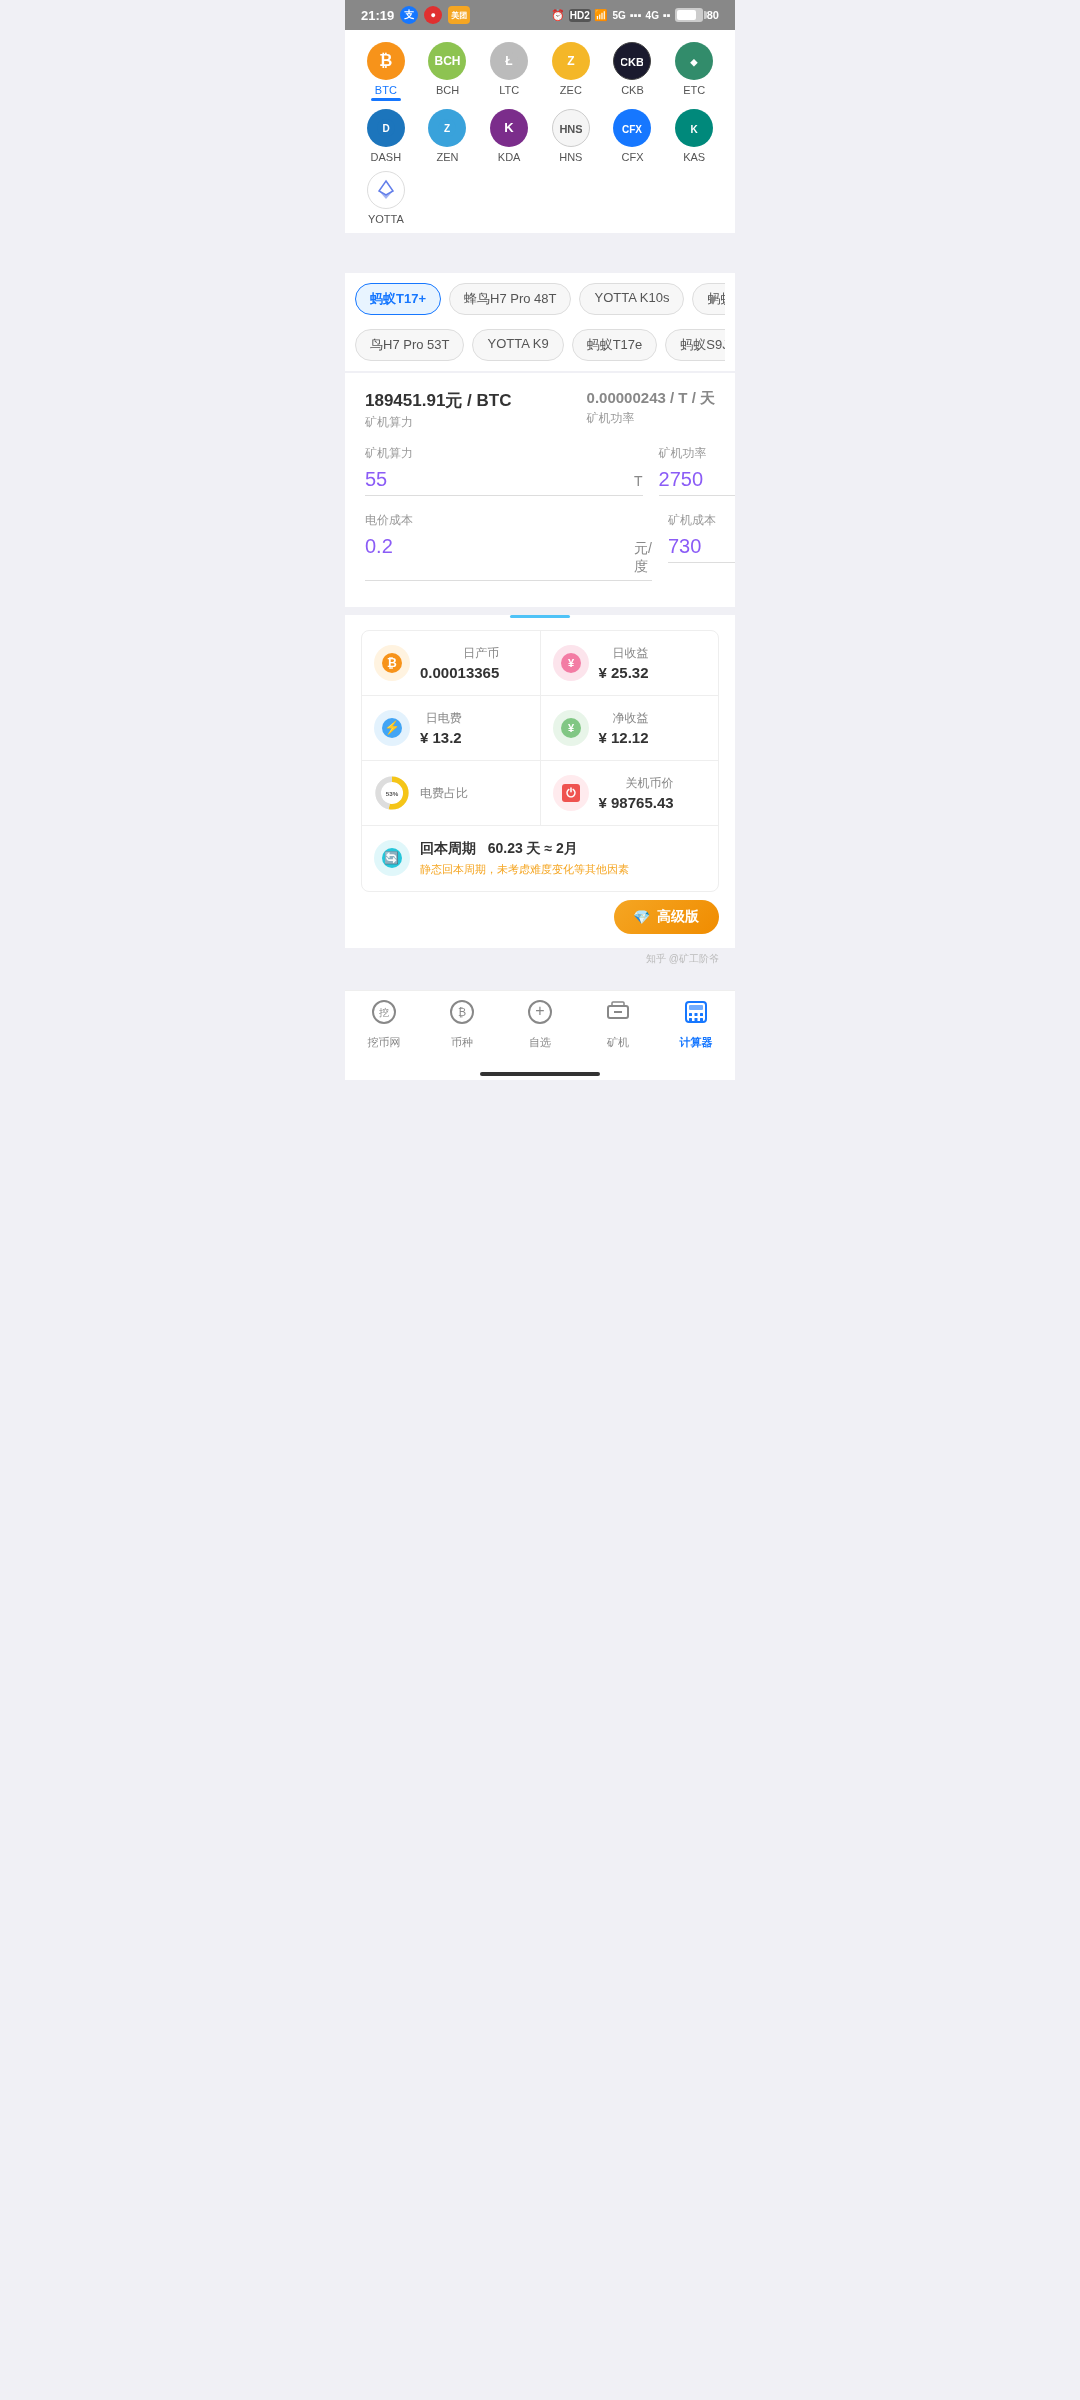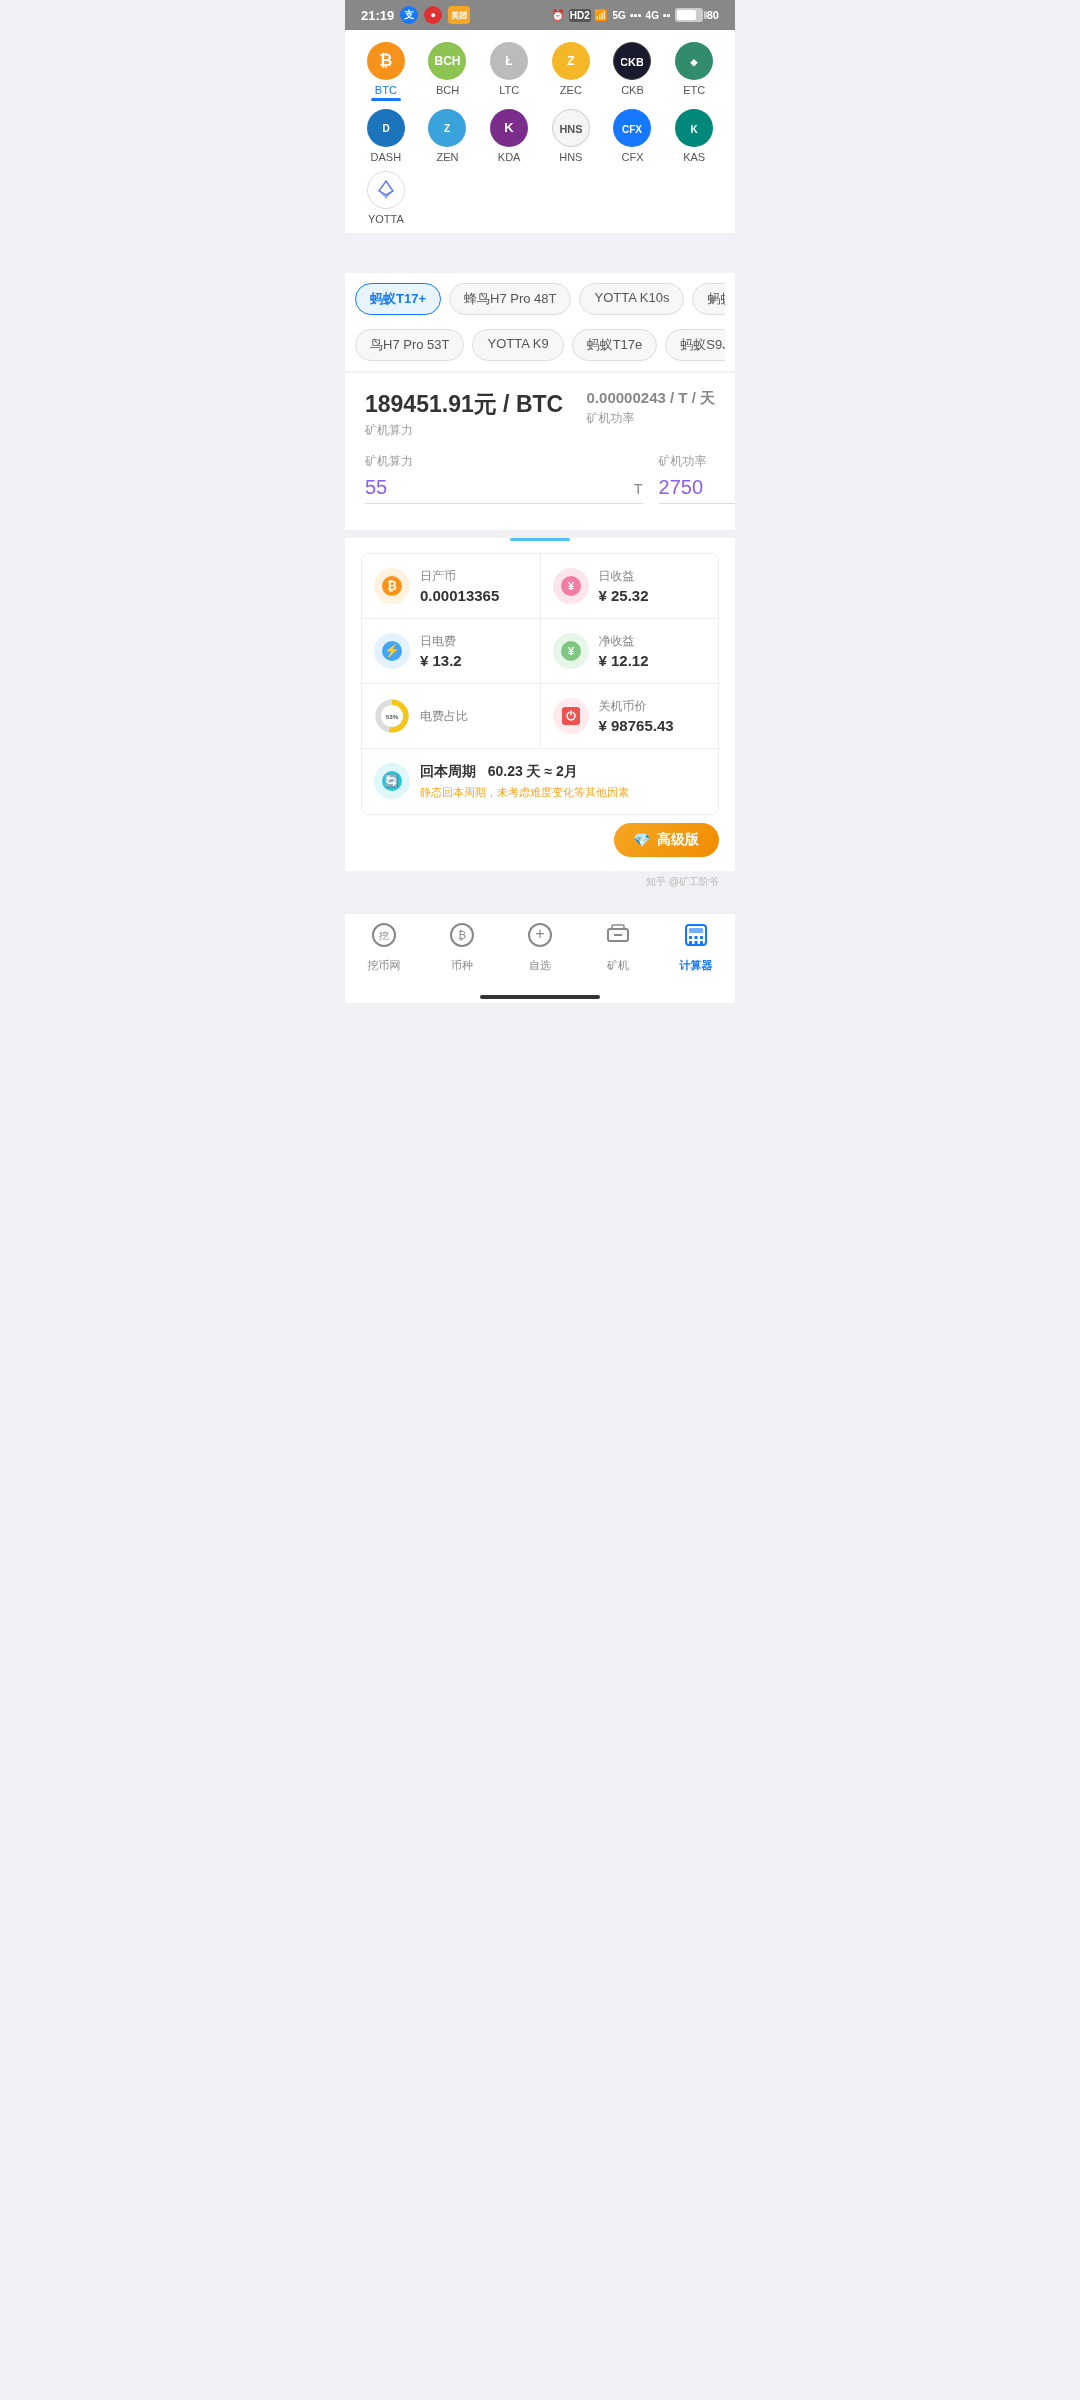--- a/index.html
+++ b/index.html
@@ -134,21 +134,21 @@
     .calc-inputs {
       background: white;
       padding: 16px 20px 10px;
       margin-top: 2px;
     }
     .price-row {
       display: flex; justify-content: space-between; margin-bottom: 14px;
     }
     .price-item {}
     .price-main {
-      font-size: 23px; font-weight: bold; color: #333;
+      font-size: 17px; font-weight: bold; color: #333;
     }
     .price-sub { font-size: 12px; color: #999; margin-top: 2px; }
 
     .input-row {
       display: flex; gap: 16px; margin-bottom: 16px;
     }
     .input-group {
       flex: 1;
     }
     .input-label { font-size: 12px; color: #999; margin-bottom: 6px; }
@@ -206,21 +206,21 @@
       display: flex; align-items: center; justify-content: center;
       font-size: 18px; flex-shrink: 0;
     }
     .ri-orange { background: #FFF3E0; }
     .ri-pink { background: #FCE4EC; }
     .ri-blue { background: #E3F2FD; }
     .ri-green { background: #E8F5E9; }
     .ri-red { background: #FFEBEE; }
     .ri-cyan { background: #E0F7FA; }
     .result-info {}
-    .result-name { font-size: 12px; color: #888; }
+    .result-name { font-size: 12px; color: #888; text-align: right; }
     .result-value { font-size: 15px; font-weight: 600; color: #333; margin-top: 2px; }
 
     
     .payback-row {
       border-bottom: none;
     }
     .payback-cell {
       padding: 14px 12px;
       display: flex; align-items: flex-start; gap: 10px;
       flex: 1;
@@ -459,20 +459,36 @@
     </div>
     <div class="input-group">
       <div class="input-label">矿机功率</div>
       <div class="input-field-wrap">
         <input class="input-field" type="number" value="2750" style="">
         <span class="input-unit">W</span>
       </div>
     </div>
   </div>
 
+  <div class="input-row">
+    <div class="input-group">
+      <div class="input-label">电价成本</div>
+      <div class="input-field-wrap">
+        <input class="input-field" type="number" value="0.2" style="">
+        <span class="input-unit">元/度</span>
+      </div>
+    </div>
+    <div class="input-group">
+      <div class="input-label">矿机成本</div>
+      <div class="input-field-wrap">
+        <input class="input-field" type="number" value="730" style="">
+        <span class="input-unit">元</span>
+      </div>
+    </div>
+  </div>
 </div>
 
 <div class="results-section">
   <div class="results-title-underline"></div>
 
   <div class="results-grid">
 
     <div class="results-row">
       <div class="result-cell">
         <div class="result-icon-wrap ri-orange">

